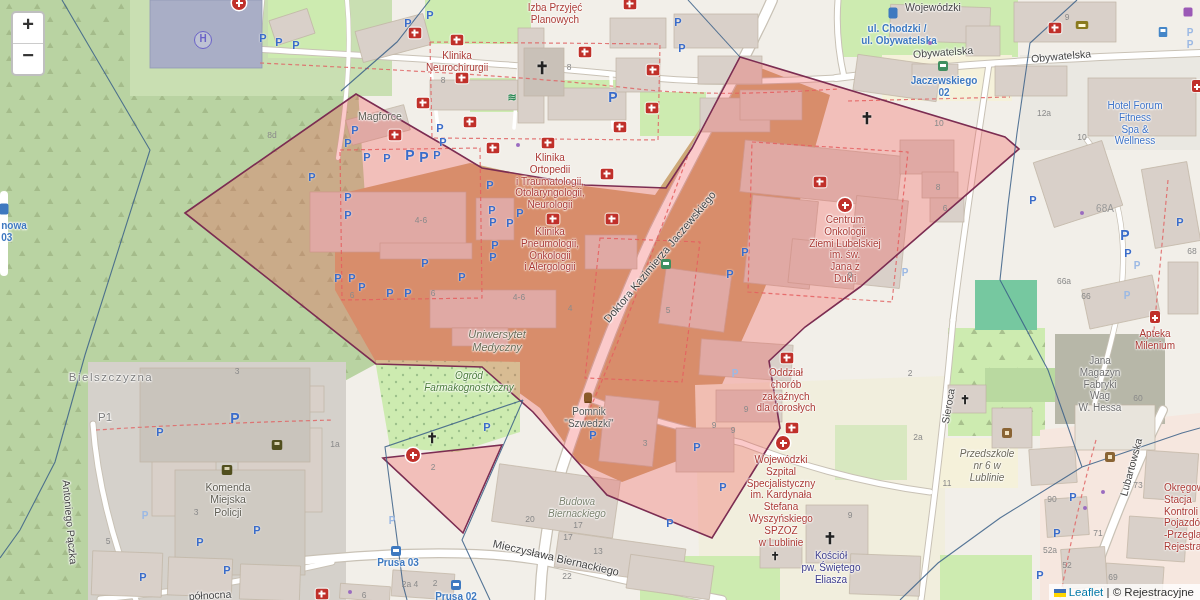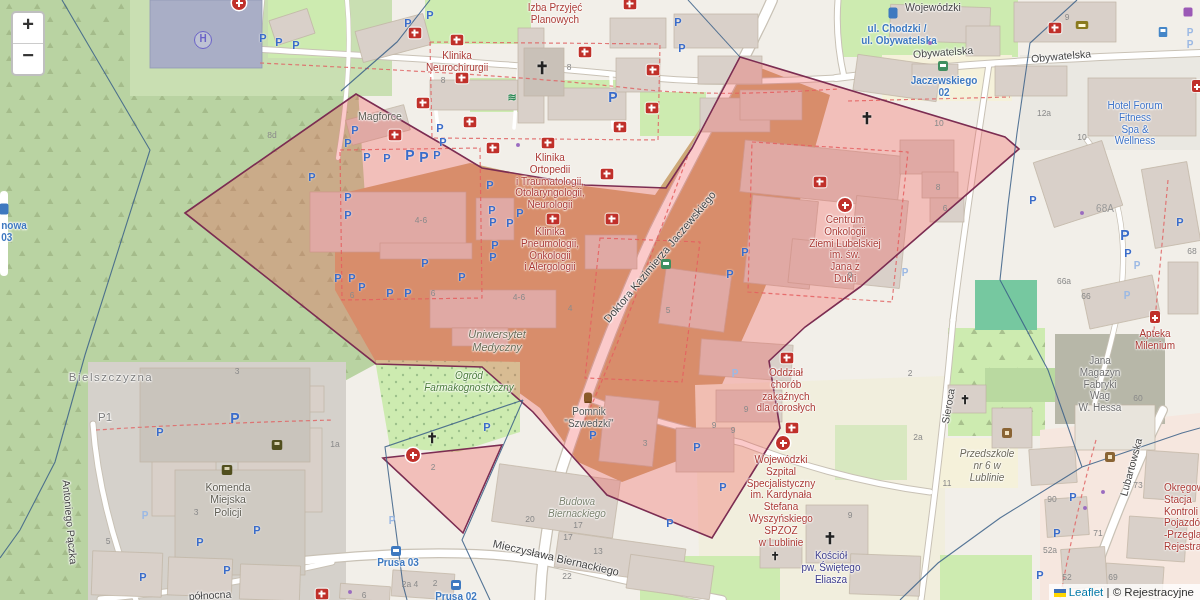--- a/index.html
+++ b/index.html
@@ -350,21 +350,21 @@
   <div class="lbl num" style="left:1067px;top:17px">9</div>
   <div class="lbl num" style="left:939px;top:123px">10</div>
   <div class="lbl num" style="left:1105px;top:209px;font-size:10px;color:#9a9a9a">68A</div>
   <div class="lbl num" style="left:1064px;top:281px">66a</div>
   <div class="lbl num" style="left:1086px;top:296px">66</div>
   <div class="lbl num" style="left:1192px;top:251px">68</div>
   <div class="lbl num" style="left:1138px;top:398px">60</div>
   <div class="lbl num" style="left:1138px;top:485px">73</div>
   <div class="lbl num" style="left:1098px;top:533px">71</div>
   <div class="lbl num" style="left:1050px;top:550px">52a</div>
-  <div class="lbl num" style="left:1067px;top:577px">52</div>
+  <div class="lbl num" style="left:1067px;top:565px">52</div>
   <div class="lbl num" style="left:1113px;top:577px">69</div>
   <div class="lbl num" style="left:1052px;top:499px">90</div>
   <div class="lbl num" style="left:237px;top:371px">3</div>
   <div class="lbl num" style="left:196px;top:512px">3</div>
   <div class="lbl num" style="left:108px;top:541px">5</div>
   <div class="lbl num" style="left:335px;top:444px">1a</div>
   <div class="lbl num" style="left:530px;top:519px">20</div>
   <div class="lbl num" style="left:578px;top:525px">17</div>
   <div class="lbl num" style="left:568px;top:537px">17</div>
   <div class="lbl num" style="left:598px;top:551px">13</div>

